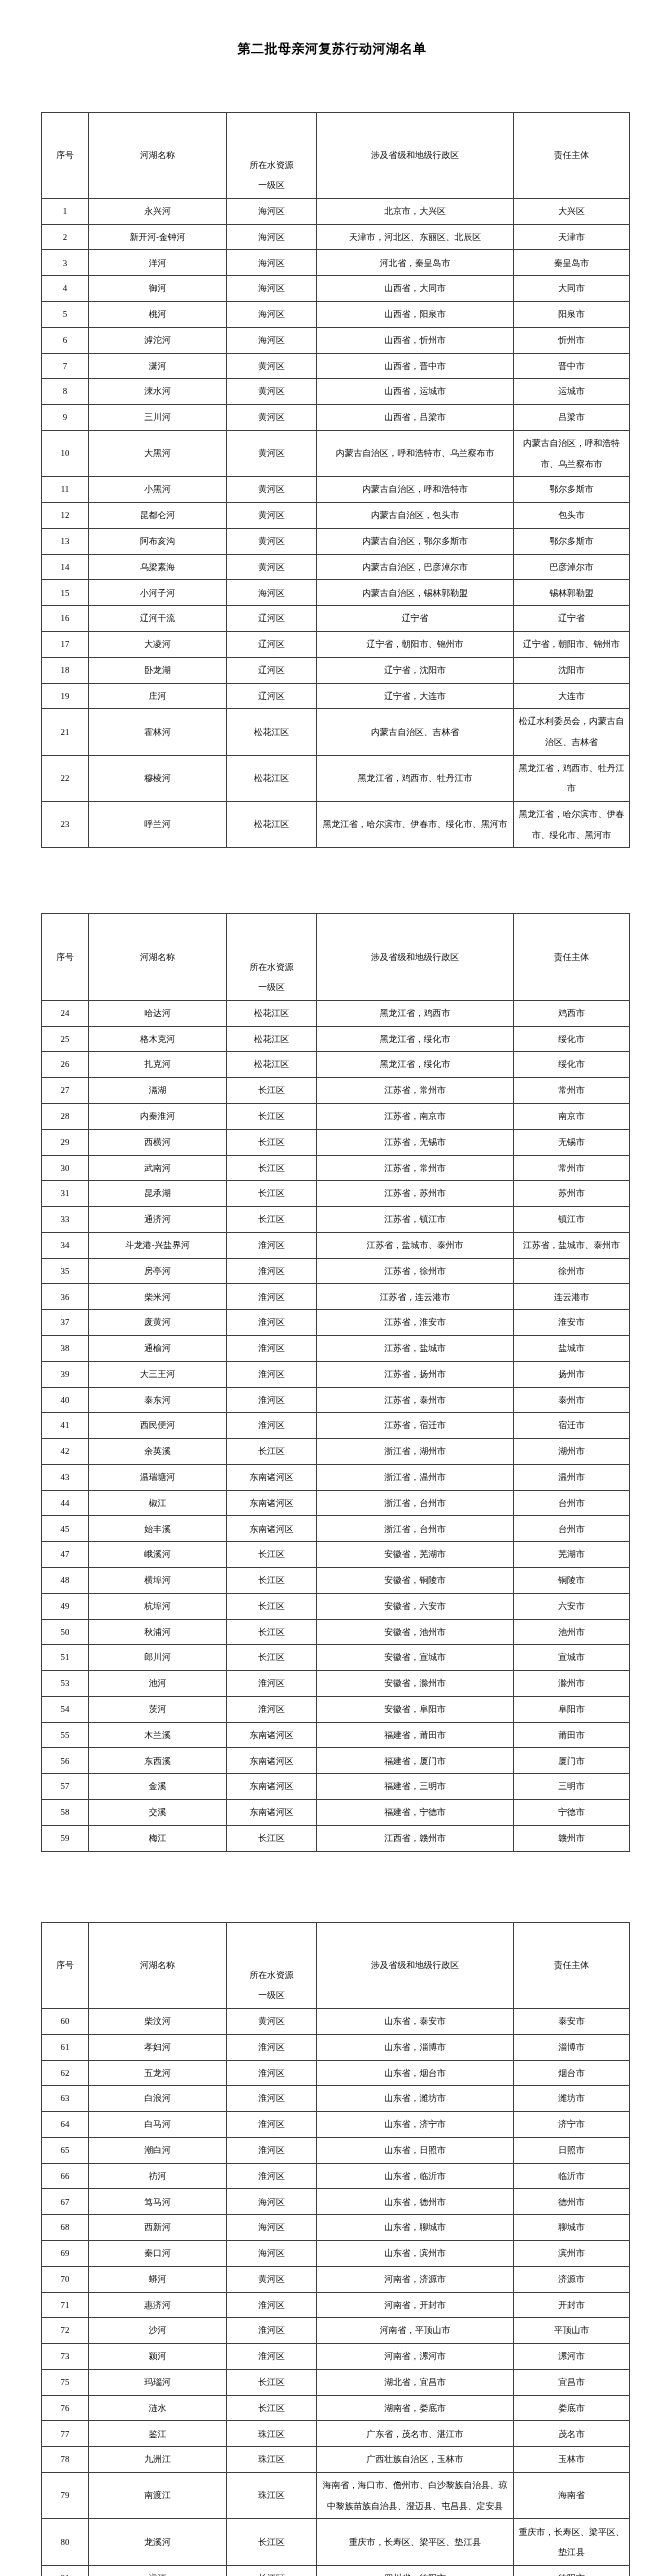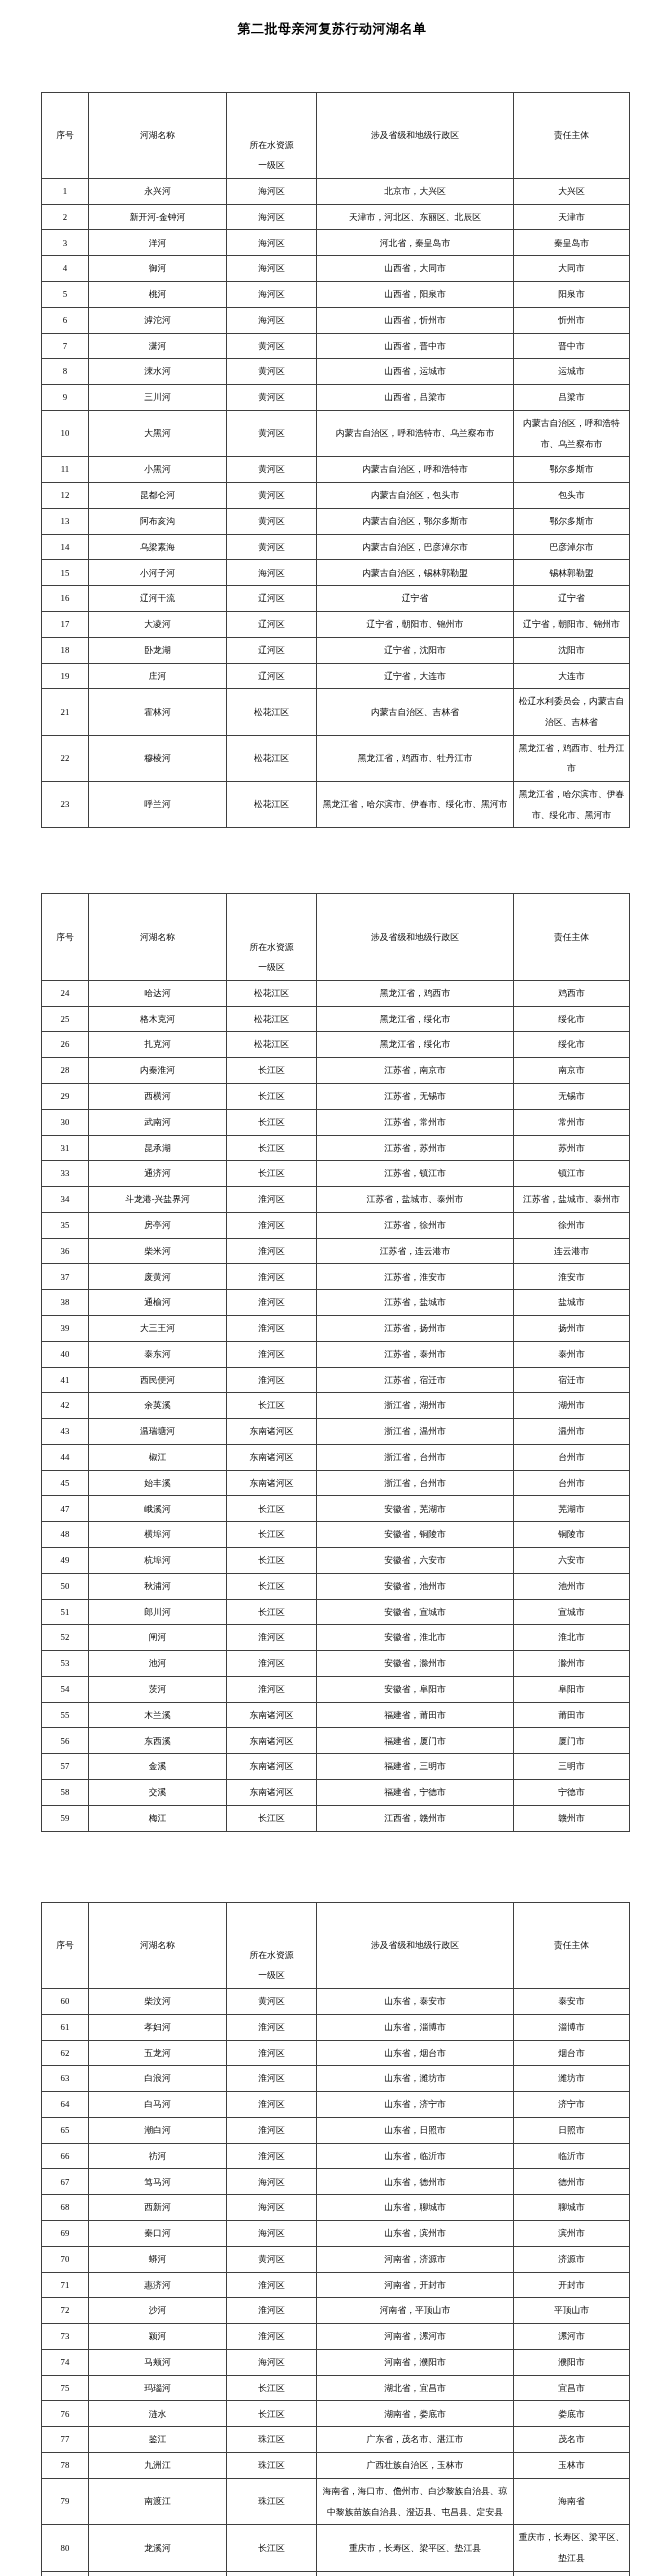--- a/index.html
+++ b/index.html
@@ -2,21 +2,21 @@
 <html style="font-size:8.2px"><head>
 <meta charset="utf-8">
 <style>
   html, body { margin:0; padding:0; }
   body {
     width:664px; min-height:3739px; background:#ffffff; color:#000;
     font-family:"Liberation Serif","DejaVu Serif",serif;
   }
   .page { width:664px; }
   .doc-title {
-    margin:0; padding-top:20px; height:17.5px;
+    margin:0; padding-top:40px; height:17.5px;
     text-align:center; font-size:13px; font-weight:bold; letter-spacing:0.5px;
   }
   .tbl-wrap { margin-left:41px; width:589px; }
   .tbl-wrap.first  { margin-top:54px; }
   .tbl-wrap.gap-2  { margin-top:65px; }
   .tbl-wrap.gap-3  { margin-top:70px; }
   table.river-table {
     width:589px; border-collapse:collapse; table-layout:fixed;
     border:1px solid #3f3f3f;
   }
@@ -251,20 +251,27 @@
             <td>绥化市</td>
           </tr>
           <tr>
             <td>26</td>
             <td>扎克河</td>
             <td>松花江区</td>
             <td>黑龙江省，绥化市</td>
             <td>绥化市</td>
           </tr>
           <tr>
+            <td>27</td>
+            <td>滆湖</td>
+            <td>长江区</td>
+            <td>江苏省，常州市</td>
+            <td>常州市</td>
+          </tr>
+          <tr>
             <td>28</td>
             <td>内秦淮河</td>
             <td>长江区</td>
             <td>江苏省，南京市</td>
             <td>南京市</td>
           </tr>
           <tr>
             <td>29</td>
             <td>西横河</td>
             <td>长江区</td>
@@ -403,27 +410,20 @@
             <td>长江区</td>
             <td>安徽省，池州市</td>
             <td>池州市</td>
           </tr>
           <tr>
             <td>51</td>
             <td>郎川河</td>
             <td>长江区</td>
             <td>安徽省，宣城市</td>
             <td>宣城市</td>
-          </tr>
-          <tr>
-            <td>52</td>
-            <td>闸河</td>
-            <td>淮河区</td>
-            <td>安徽省，淮北市</td>
-            <td>淮北市</td>
           </tr>
           <tr>
             <td>53</td>
             <td>池河</td>
             <td>淮河区</td>
             <td>安徽省，滁州市</td>
             <td>滁州市</td>
           </tr>
           <tr>
             <td>54</td>
@@ -582,27 +582,20 @@
             <td>平顶山市</td>
           </tr>
           <tr>
             <td>73</td>
             <td>颍河</td>
             <td>淮河区</td>
             <td>河南省，漯河市</td>
             <td>漯河市</td>
           </tr>
           <tr>
-            <td>74</td>
-            <td>马颊河</td>
-            <td>海河区</td>
-            <td>河南省，濮阳市</td>
-            <td>濮阳市</td>
-          </tr>
-          <tr>
             <td>75</td>
             <td>玛瑙河</td>
             <td>长江区</td>
             <td>湖北省，宜昌市</td>
             <td>宜昌市</td>
           </tr>
           <tr>
             <td>76</td>
             <td>涟水</td>
             <td>长江区</td>

